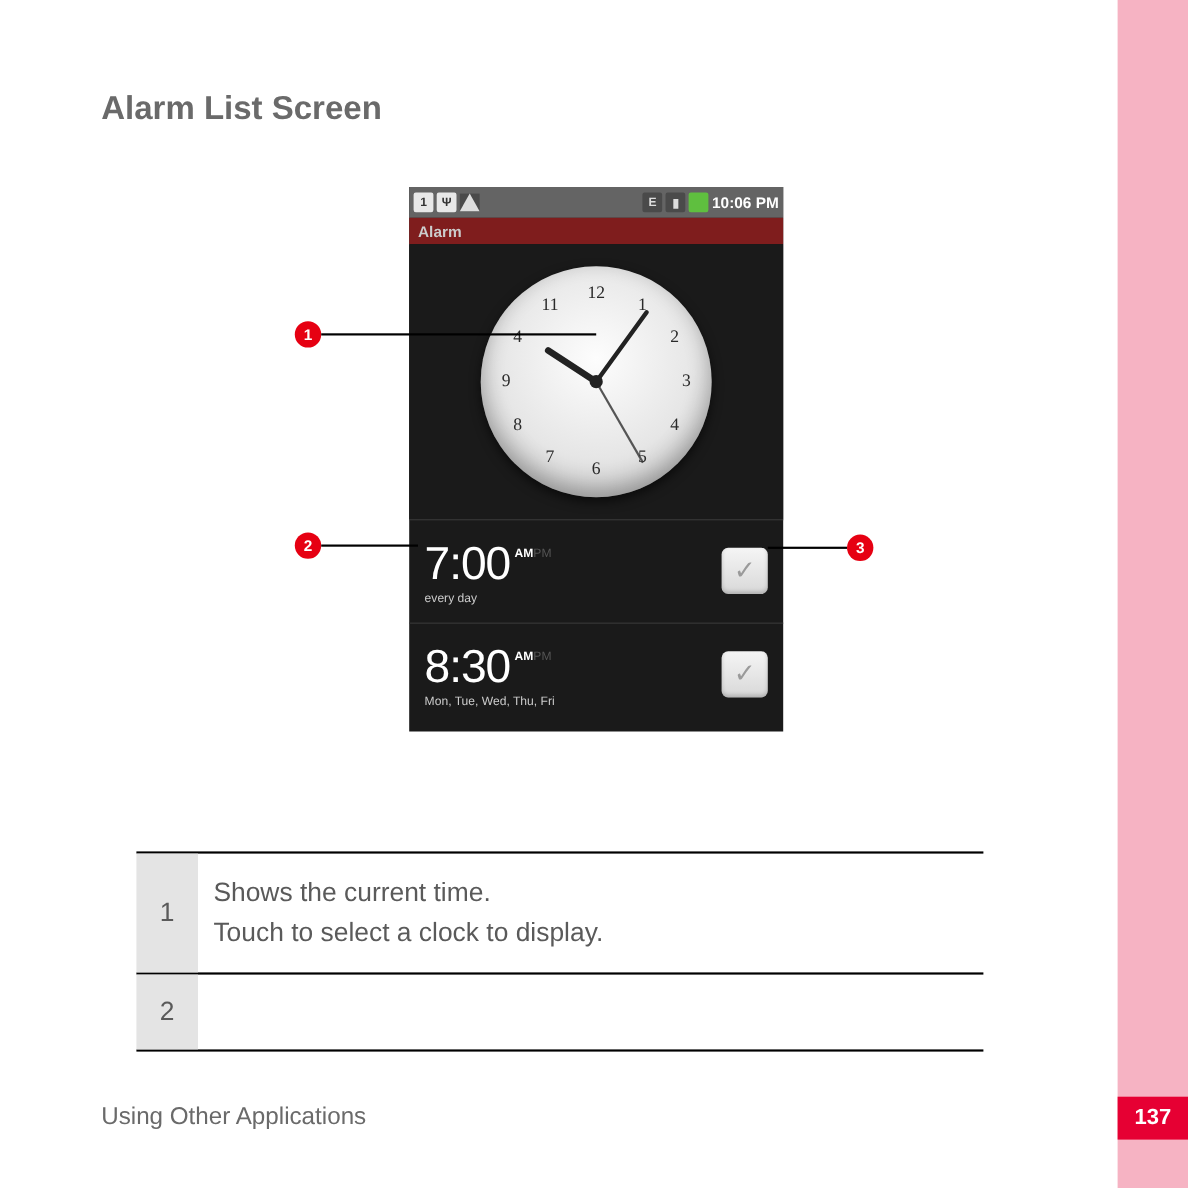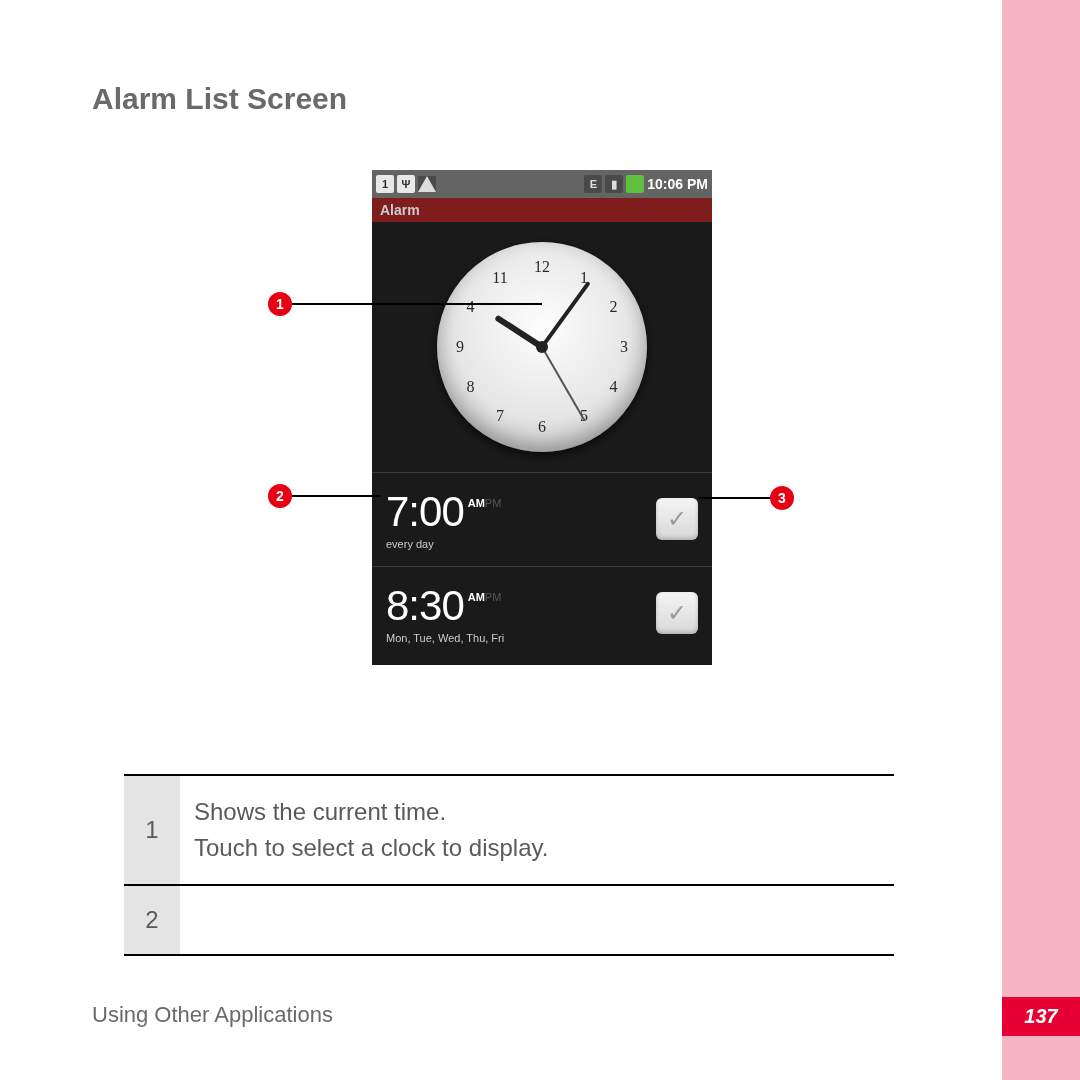--- a/index.html
+++ b/index.html
@@ -8,24 +8,23 @@
     height: 1080px;
     background: #fff;
     font-family: Arial, Helvetica, sans-serif;
     position: relative;
     overflow: hidden;
   }
   .pink-bar {
     position: absolute;
     right: 0;
     top: 0;
-    width: 78px;
+    width: 64px;
     height: 100%;
     background: #f6b3c3;
-    font-style: italic;
   }
   .pink-bar .page-no {
     position: absolute;
     bottom: 44px;
     width: 100%;
     background: #e60033;
     color: #fff;
     text-align: center;
     font-weight: bold;
     font-size: 20px;

